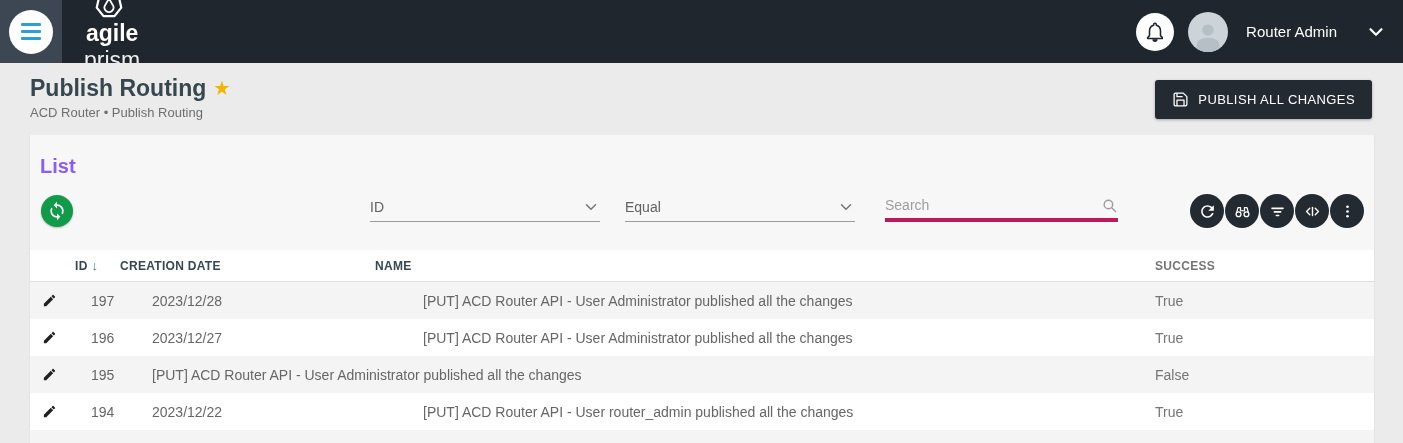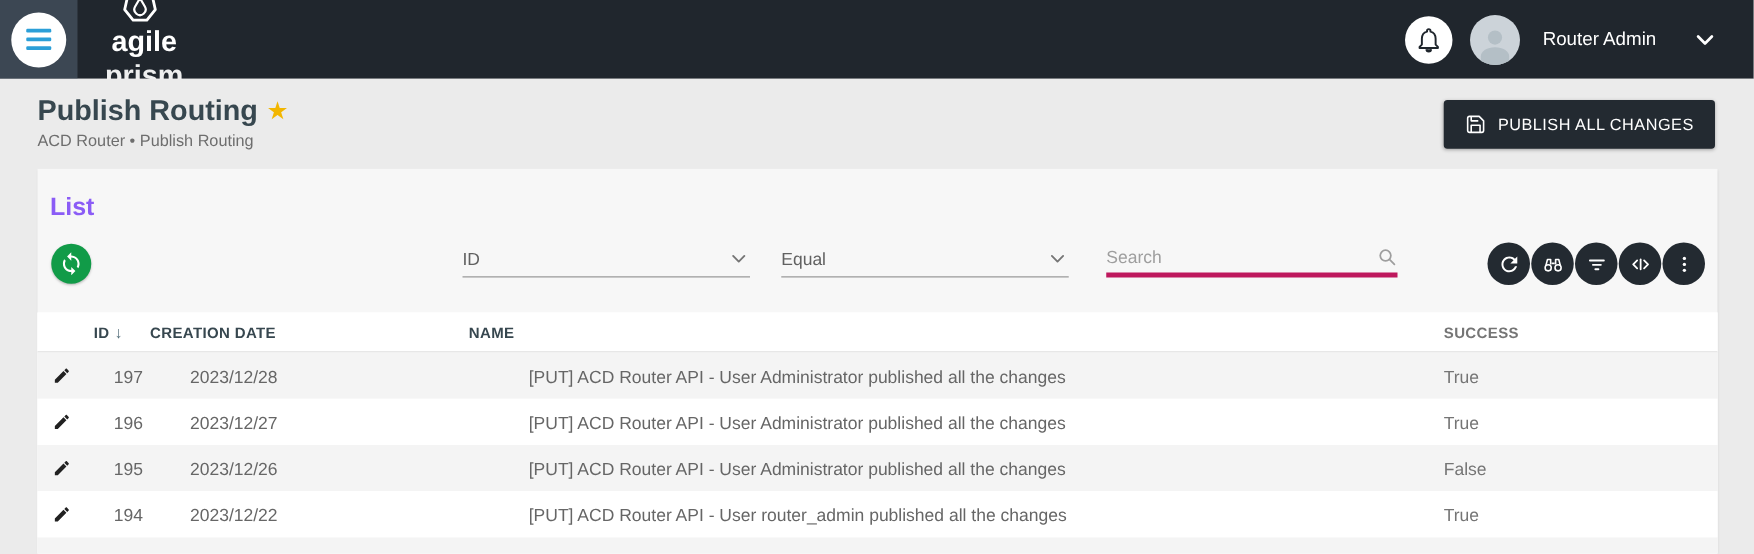--- a/index.html
+++ b/index.html
@@ -8,22 +8,22 @@
 
   
   .navbar { height:63px; background:#20262d; display:flex; align-items:center; position:relative; }
   .menu-square { width:62px; height:63px; background:#3c4753; display:flex; align-items:center; justify-content:center; cursor:pointer; flex:0 0 auto; }
   .menu-circle { width:44px; height:44px; background:#ffffff; border-radius:50%; display:flex; align-items:center; justify-content:center; }
   .hamburger { display:flex; flex-direction:column; gap:4px; }
   .hamburger span { display:block; width:20px; height:3px; background:#2b9fd8; border-radius:1px; }
   .brand { display:flex; align-items:center; margin-left:22px; color:#fff; font-size:23px; cursor:pointer;flex-direction:column; }
   .brand svg { margin-right:7px; }
   .brand .bold { font-weight:bold; }
-  .brand .light { font-weight:bold; opacity:.92; }
-  .nav-right { margin-left:auto; display:flex; align-items:center; padding-right:28px; }
+  .brand .light { font-weight:normal; opacity:.92; }
+  .nav-right { margin-left:auto; display:flex; align-items:center; padding-right:16px; }
   .bell-circle { width:38px; height:38px; background:#fff; border-radius:50%; display:flex; align-items:center; justify-content:center; cursor:pointer; }
   .avatar { width:40px; height:40px; border-radius:50%; background:#ccd3d9; margin-left:14px; overflow:hidden; display:flex; align-items:flex-end; justify-content:center; cursor:pointer; }
   .user-menu { display:flex; align-items:center; margin-left:18px; cursor:pointer; }
   .user-name { color:#ffffff; font-size:15px; }
   .user-menu svg { margin-left:28px; }
 
   
   .page-header { height:72px; background:#ebebeb; position:relative; padding:12px 0 0 30px; }
   .page-title { font-size:23px; font-weight:bold; color:#37474f; display:flex; align-items:center; }
   .fav-star { color:#f2b600; font-size:17px; margin-left:8px; cursor:pointer; }
@@ -235,21 +235,20 @@
 
   <div class="tr striped">
     <div class="col-edit">
       <button class="edit-btn">
         <svg width="15" height="15" viewBox="0 0 24 24" fill="#212121">
                 <path d="M3 17.25V21h3.75L17.81 9.94l-3.75-3.75L3 17.25zM20.71 7.04c.39-.39.39-1.02 0-1.41l-2.34-2.34c-.39-.39-1.02-.39-1.41 0l-1.83 1.83 3.75 3.75 1.83-1.83z"></path>
               </svg>
       </button>
     </div>
     <div class="col-id">195</div>
-    <div class="col-date">2023/12/26</div>
     <div class="col-name">[PUT] ACD Router API - User Administrator published all the changes</div>
     <div class="col-success">False</div>
   </div>
 
   <div class="tr">
     <div class="col-edit">
       <button class="edit-btn">
         <svg width="15" height="15" viewBox="0 0 24 24" fill="#212121">
                 <path d="M3 17.25V21h3.75L17.81 9.94l-3.75-3.75L3 17.25zM20.71 7.04c.39-.39.39-1.02 0-1.41l-2.34-2.34c-.39-.39-1.02-.39-1.41 0l-1.83 1.83 3.75 3.75 1.83-1.83z"></path>
               </svg>

